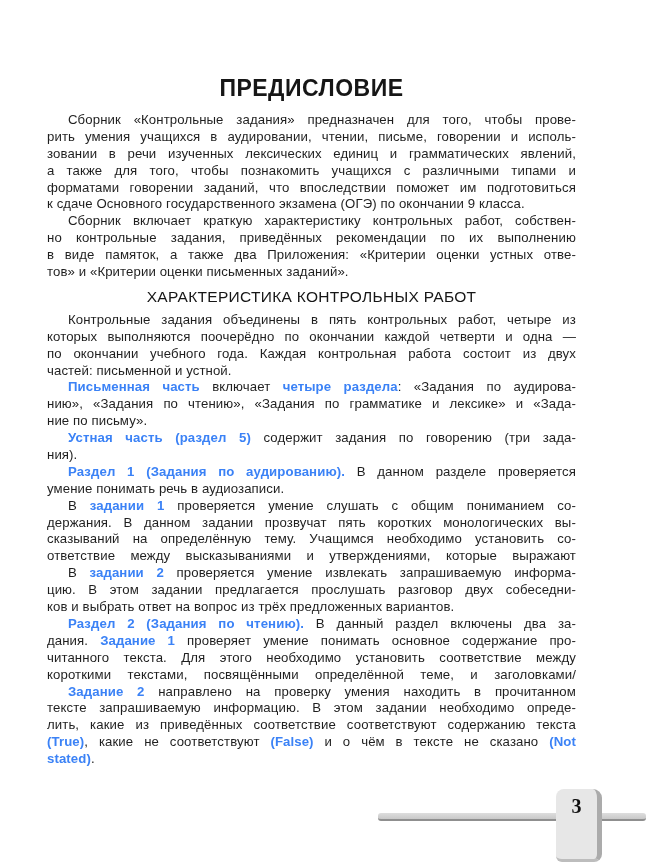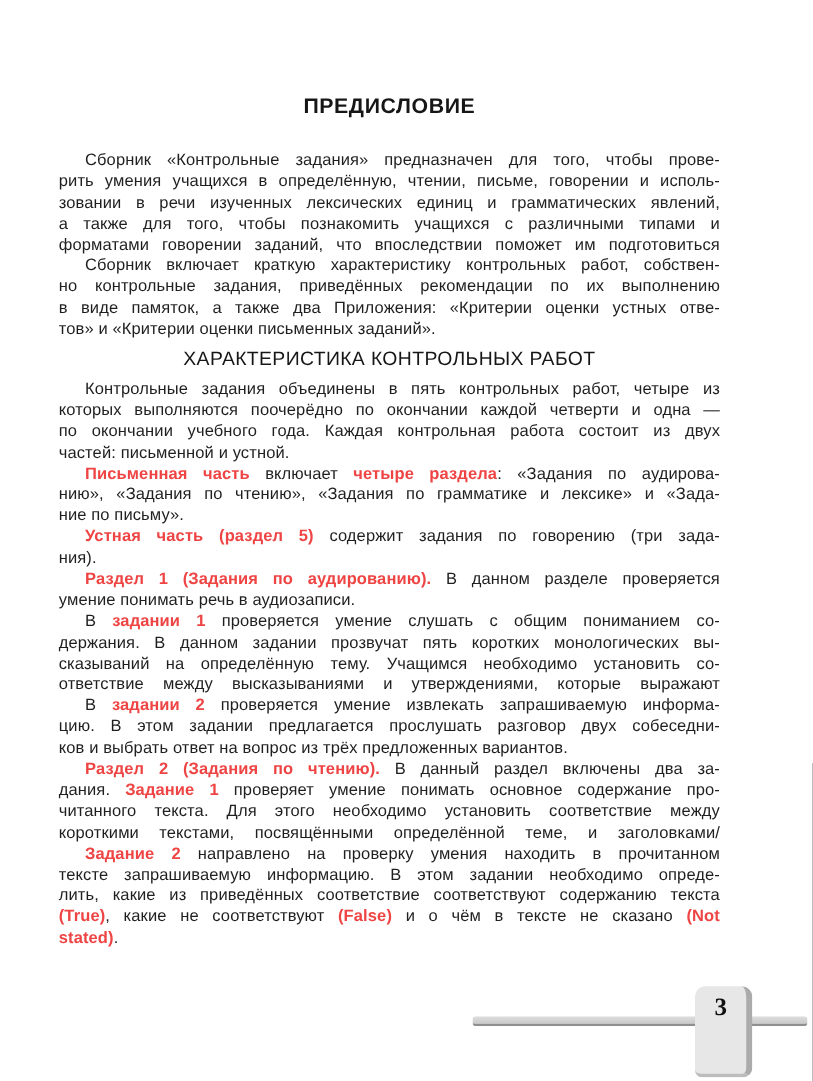--- a/index.html
+++ b/index.html
@@ -10,23 +10,23 @@
     overflow:hidden;
     font-family:"Liberation Sans", sans-serif;
     color:#1f1f1f;
   }
   .text-block{
     position:absolute;
     left:47px;top:0;
     width:529px;
   }
   .h1{
-    margin:75px 0 25px 0;
+    margin:75px 0 10px 0;
     text-align:center;
-    font-size:17px;
+    font-size:23px;
     font-weight:700;
     letter-spacing:0.5px;
     color:#161616;
   }
   .h2{
     margin:7px 0 6px 0;
     text-align:center;
     font-size:15.5px;
     font-weight:400;
     letter-spacing:0.3px;
@@ -37,21 +37,21 @@
     display:flex;
     justify-content:space-between;
     height:16.9px;
     line-height:16.9px;
     font-size:13.2px;
     letter-spacing:0.1px;
   }
   .line.first{padding-left:21px;}
   .line.last{display:block;}
   .word{white-space:pre;}
-  .b{font-weight:700;color:#ef4444;margin-top:34px;}
+  .b{font-weight:700;color:#3b82f6;margin-top:34px;}
   
   .footer-bar{
     position:absolute;
     left:378px;top:813px;
     width:268px;height:6px;
     background:linear-gradient(#dedede,#c9c9c9);
     border-bottom:2px solid #8f8f8f;
     border-radius:3px;
   }
   .page-tab{
@@ -88,21 +88,21 @@
           <span class="word"><span>для</span></span>
           <span class="word"><span>того,</span></span>
           <span class="word"><span>чтобы</span></span>
           <span class="word"><span>прове-</span></span>
         </div>
         <div class="line">
           <span class="word"><span>рить</span></span>
           <span class="word"><span>умения</span></span>
           <span class="word"><span>учащихся</span></span>
           <span class="word"><span>в</span></span>
-          <span class="word"><span>определённую,</span></span>
+          <span class="word"><span>аудировании,</span></span>
           <span class="word"><span>чтении,</span></span>
           <span class="word"><span>письме,</span></span>
           <span class="word"><span>говорении</span></span>
           <span class="word"><span>и</span></span>
           <span class="word"><span>исполь-</span></span>
         </div>
         <div class="line">
           <span class="word"><span>зовании</span></span>
           <span class="word"><span>в</span></span>
           <span class="word"><span>речи</span></span>
@@ -129,20 +129,21 @@
         <div class="line">
           <span class="word"><span>форматами</span></span>
           <span class="word"><span>говорении</span></span>
           <span class="word"><span>заданий,</span></span>
           <span class="word"><span>что</span></span>
           <span class="word"><span>впоследствии</span></span>
           <span class="word"><span>поможет</span></span>
           <span class="word"><span>им</span></span>
           <span class="word"><span>подготовиться</span></span>
         </div>
+        <div class="line last"><span>к сдаче Основного государственного экзамена (ОГЭ) по окончании 9 класса.</span></div>
       </div>
       <div class="para">
         <div class="line first">
           <span class="word"><span>Сборник</span></span>
           <span class="word"><span>включает</span></span>
           <span class="word"><span>краткую</span></span>
           <span class="word"><span>характеристику</span></span>
           <span class="word"><span>контрольных</span></span>
           <span class="word"><span>работ,</span></span>
           <span class="word"><span>собствен-</span></span>

